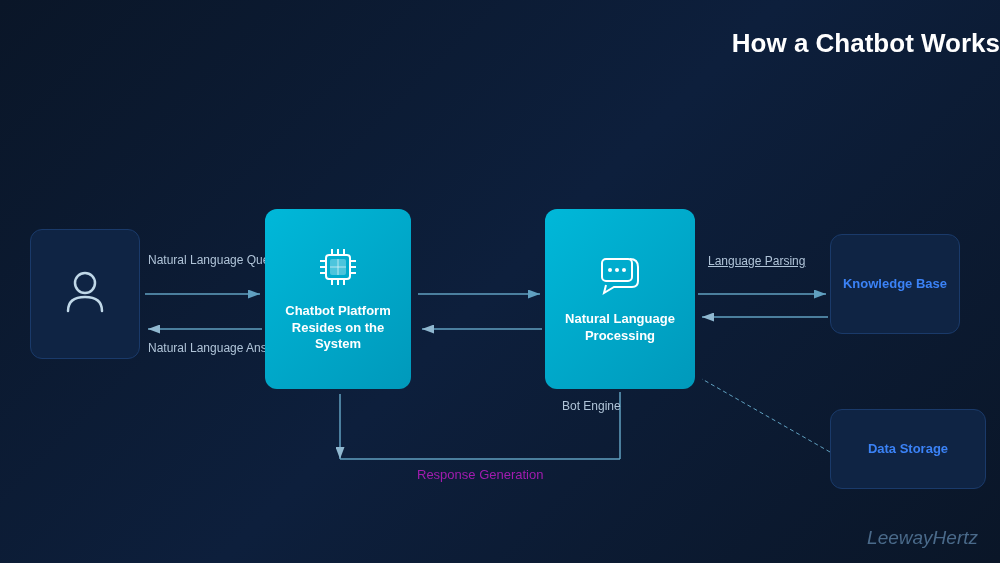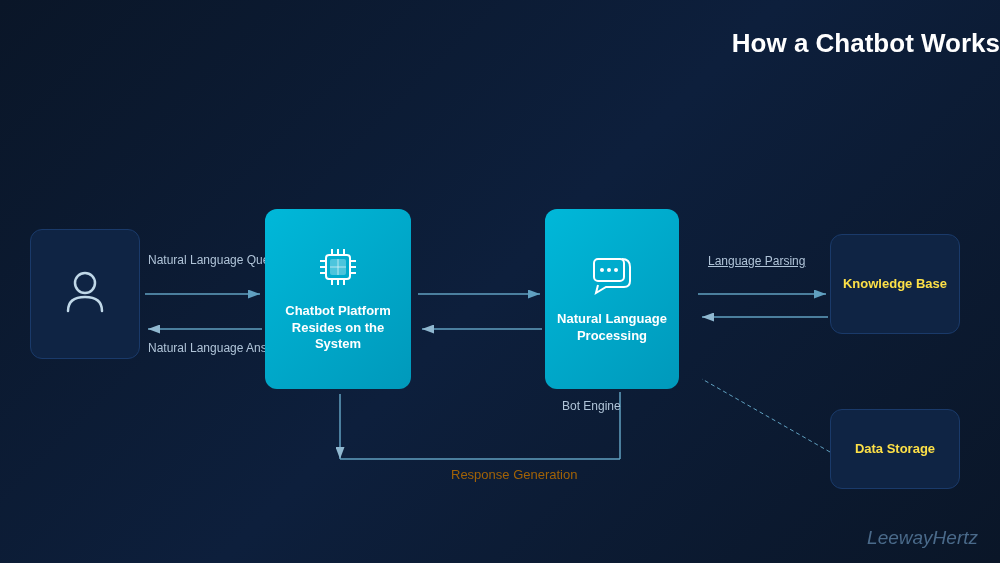--- a/index.html
+++ b/index.html
@@ -63,50 +63,50 @@
       left: 265px;
       top: 130px;
       width: 146px;
       height: 180px;
     }
 
     
     .nlp-box {
       left: 545px;
       top: 130px;
-      width: 134px;
+      width: 150px;
       height: 180px;
     }
 
     
     .kb-box {
       left: 830px;
       top: 155px;
       width: 130px;
       height: 100px;
     }
 
     
     .ds-box {
       left: 830px;
       top: 330px;
-      width: 130px;
+      width: 156px;
       height: 80px;
     }
 
     .box-label {
       font-size: 13px;
       font-weight: 600;
       color: #ffffff;
       line-height: 1.3;
       padding: 4px 8px;
     }
 
     .box-label-dark {
-      color: #fde047;
+      color: #3b82f6;
     }
 
     
     .user-icon {
       width: 50px;
       height: 50px;
       margin-bottom: 4px;
     }
 
     
@@ -241,17 +241,17 @@
 Parsing</div>
 
   <div class="box box-dark kb-box">
     <div class="box-label box-label-dark">Knowledge Base</div>
   </div>
 
   <div class="box box-dark ds-box">
     <div class="box-label box-label-dark">Data Storage</div>
   </div>
 
-  <div class="arrow-label" style="left:451px; top:388px; font-size:13px; color:#a16207;">Response Generation</div>
+  <div class="arrow-label" style="left:417px; top:388px; font-size:13px; color:#a21caf;">Response Generation</div>
 
 </div>
 
 <div class="watermark">LeewayHertz</div>
 
 </body></html>

